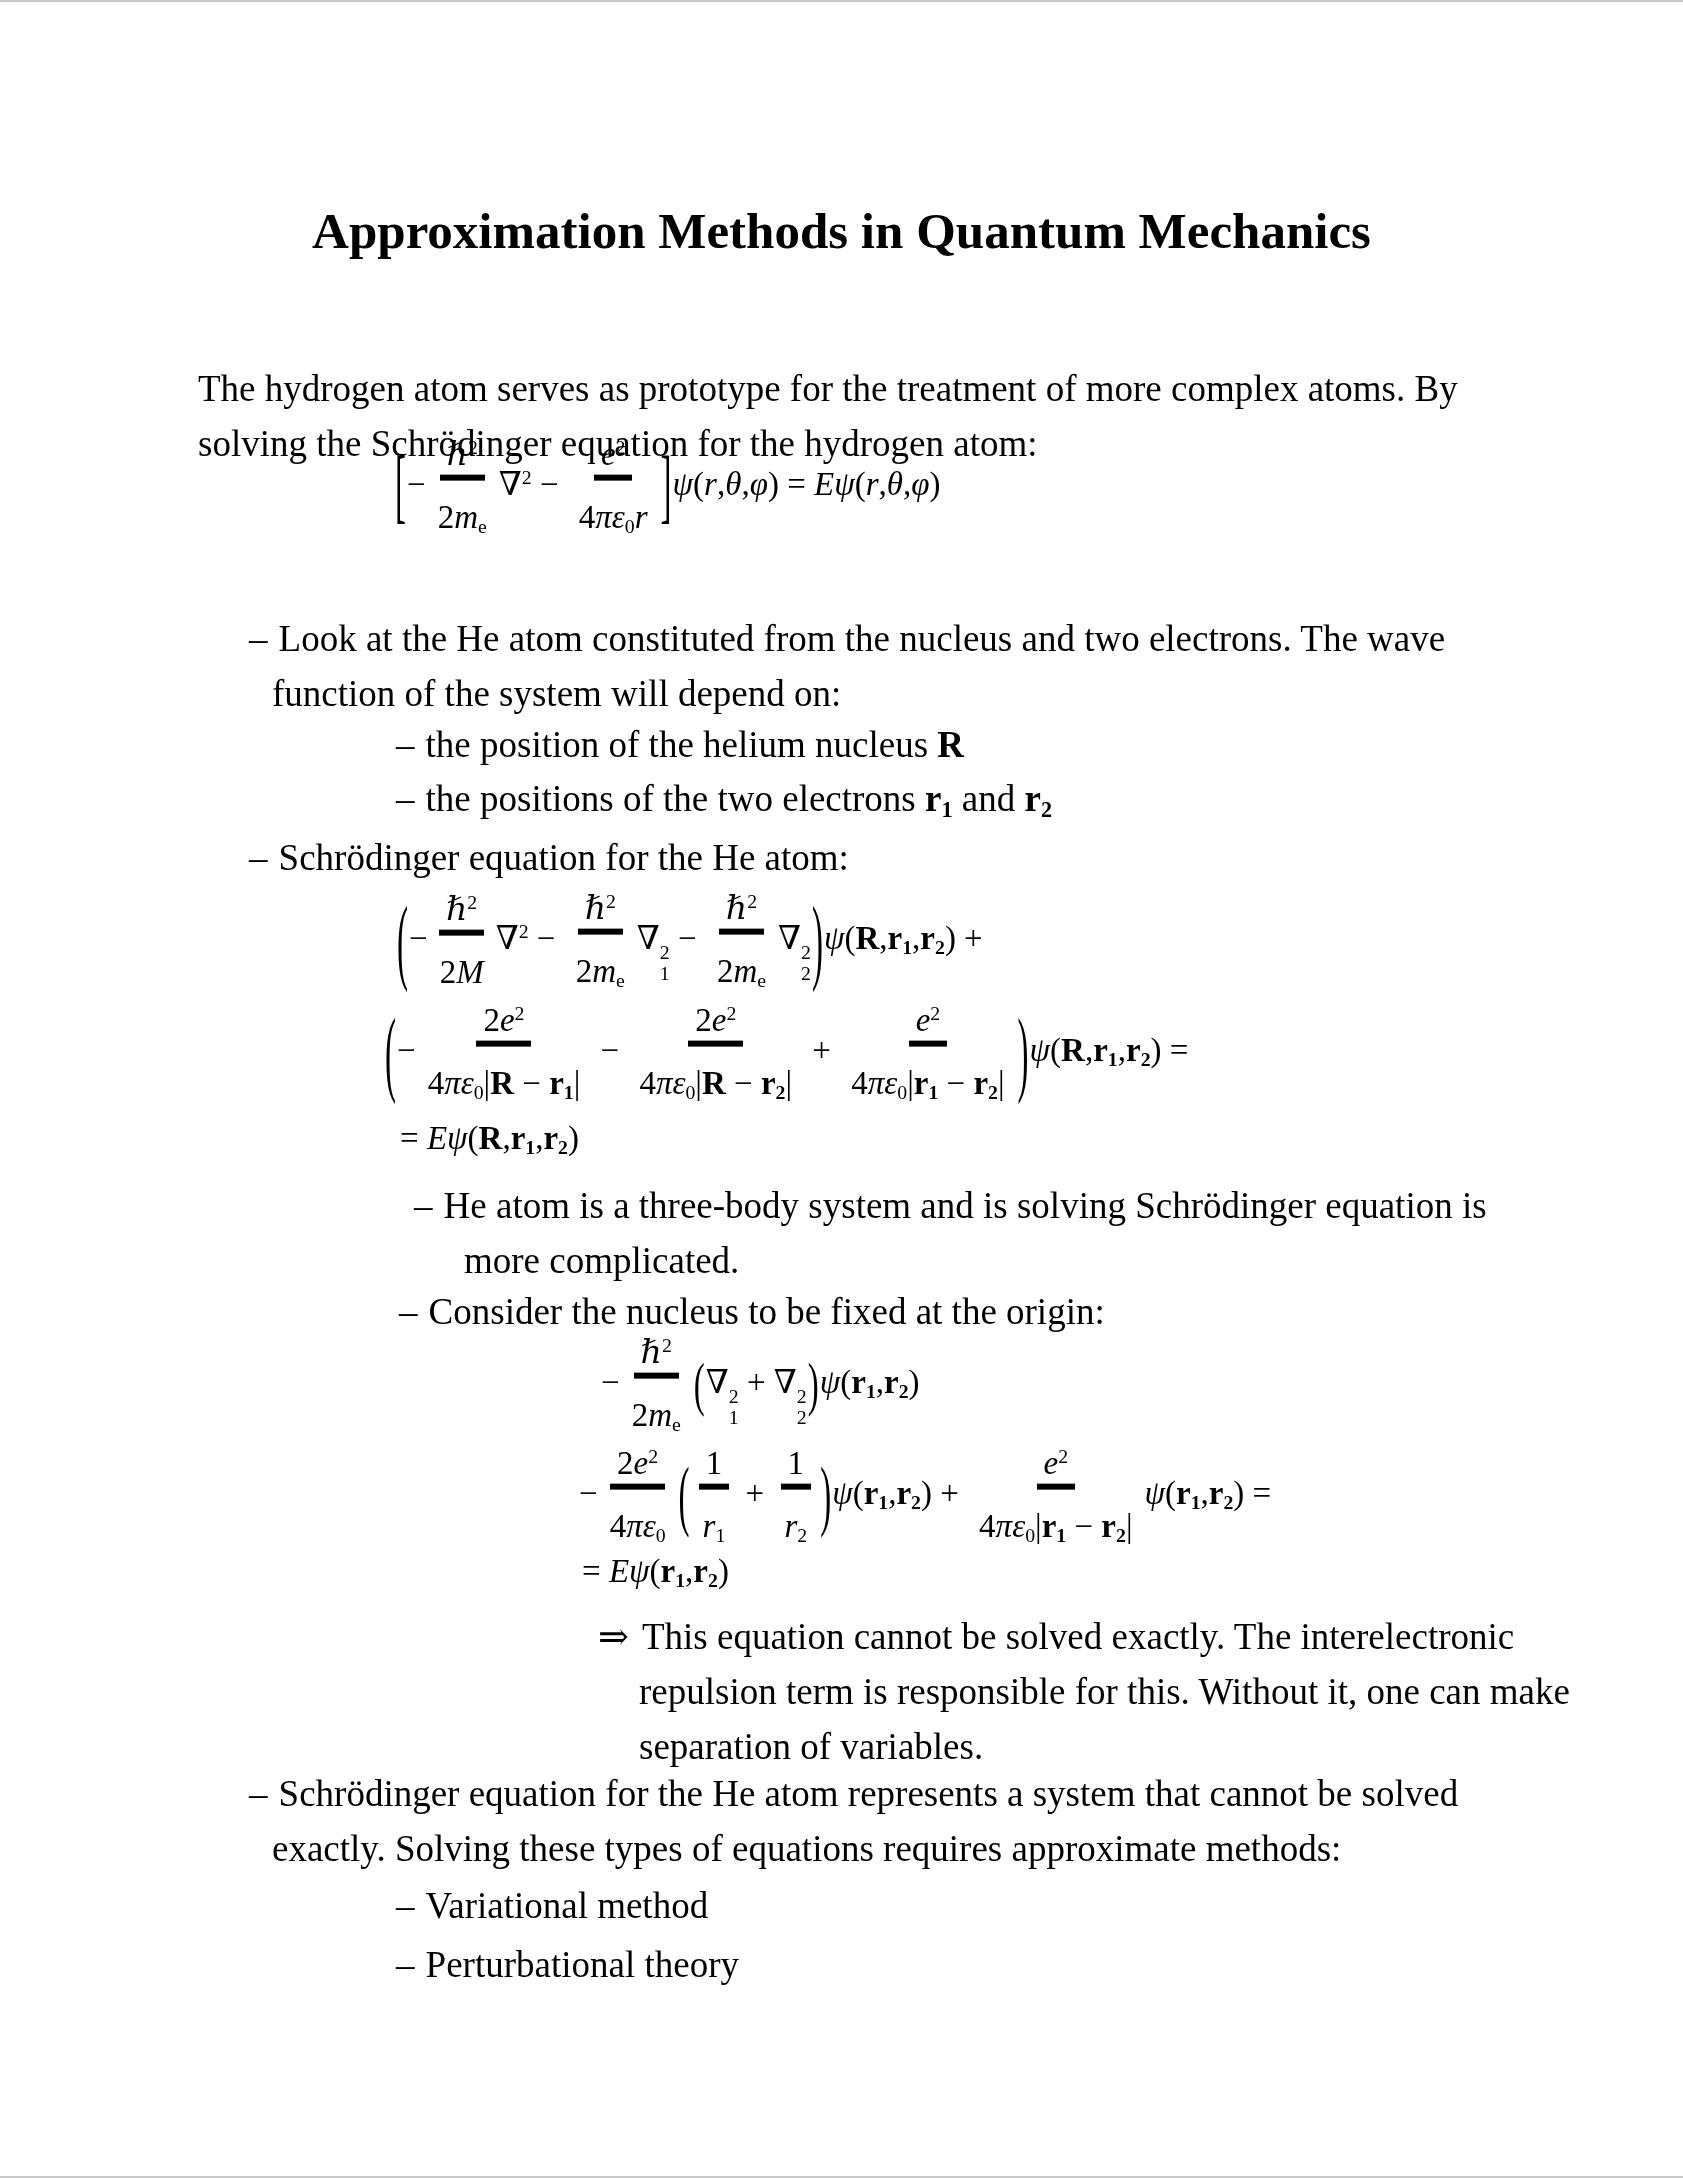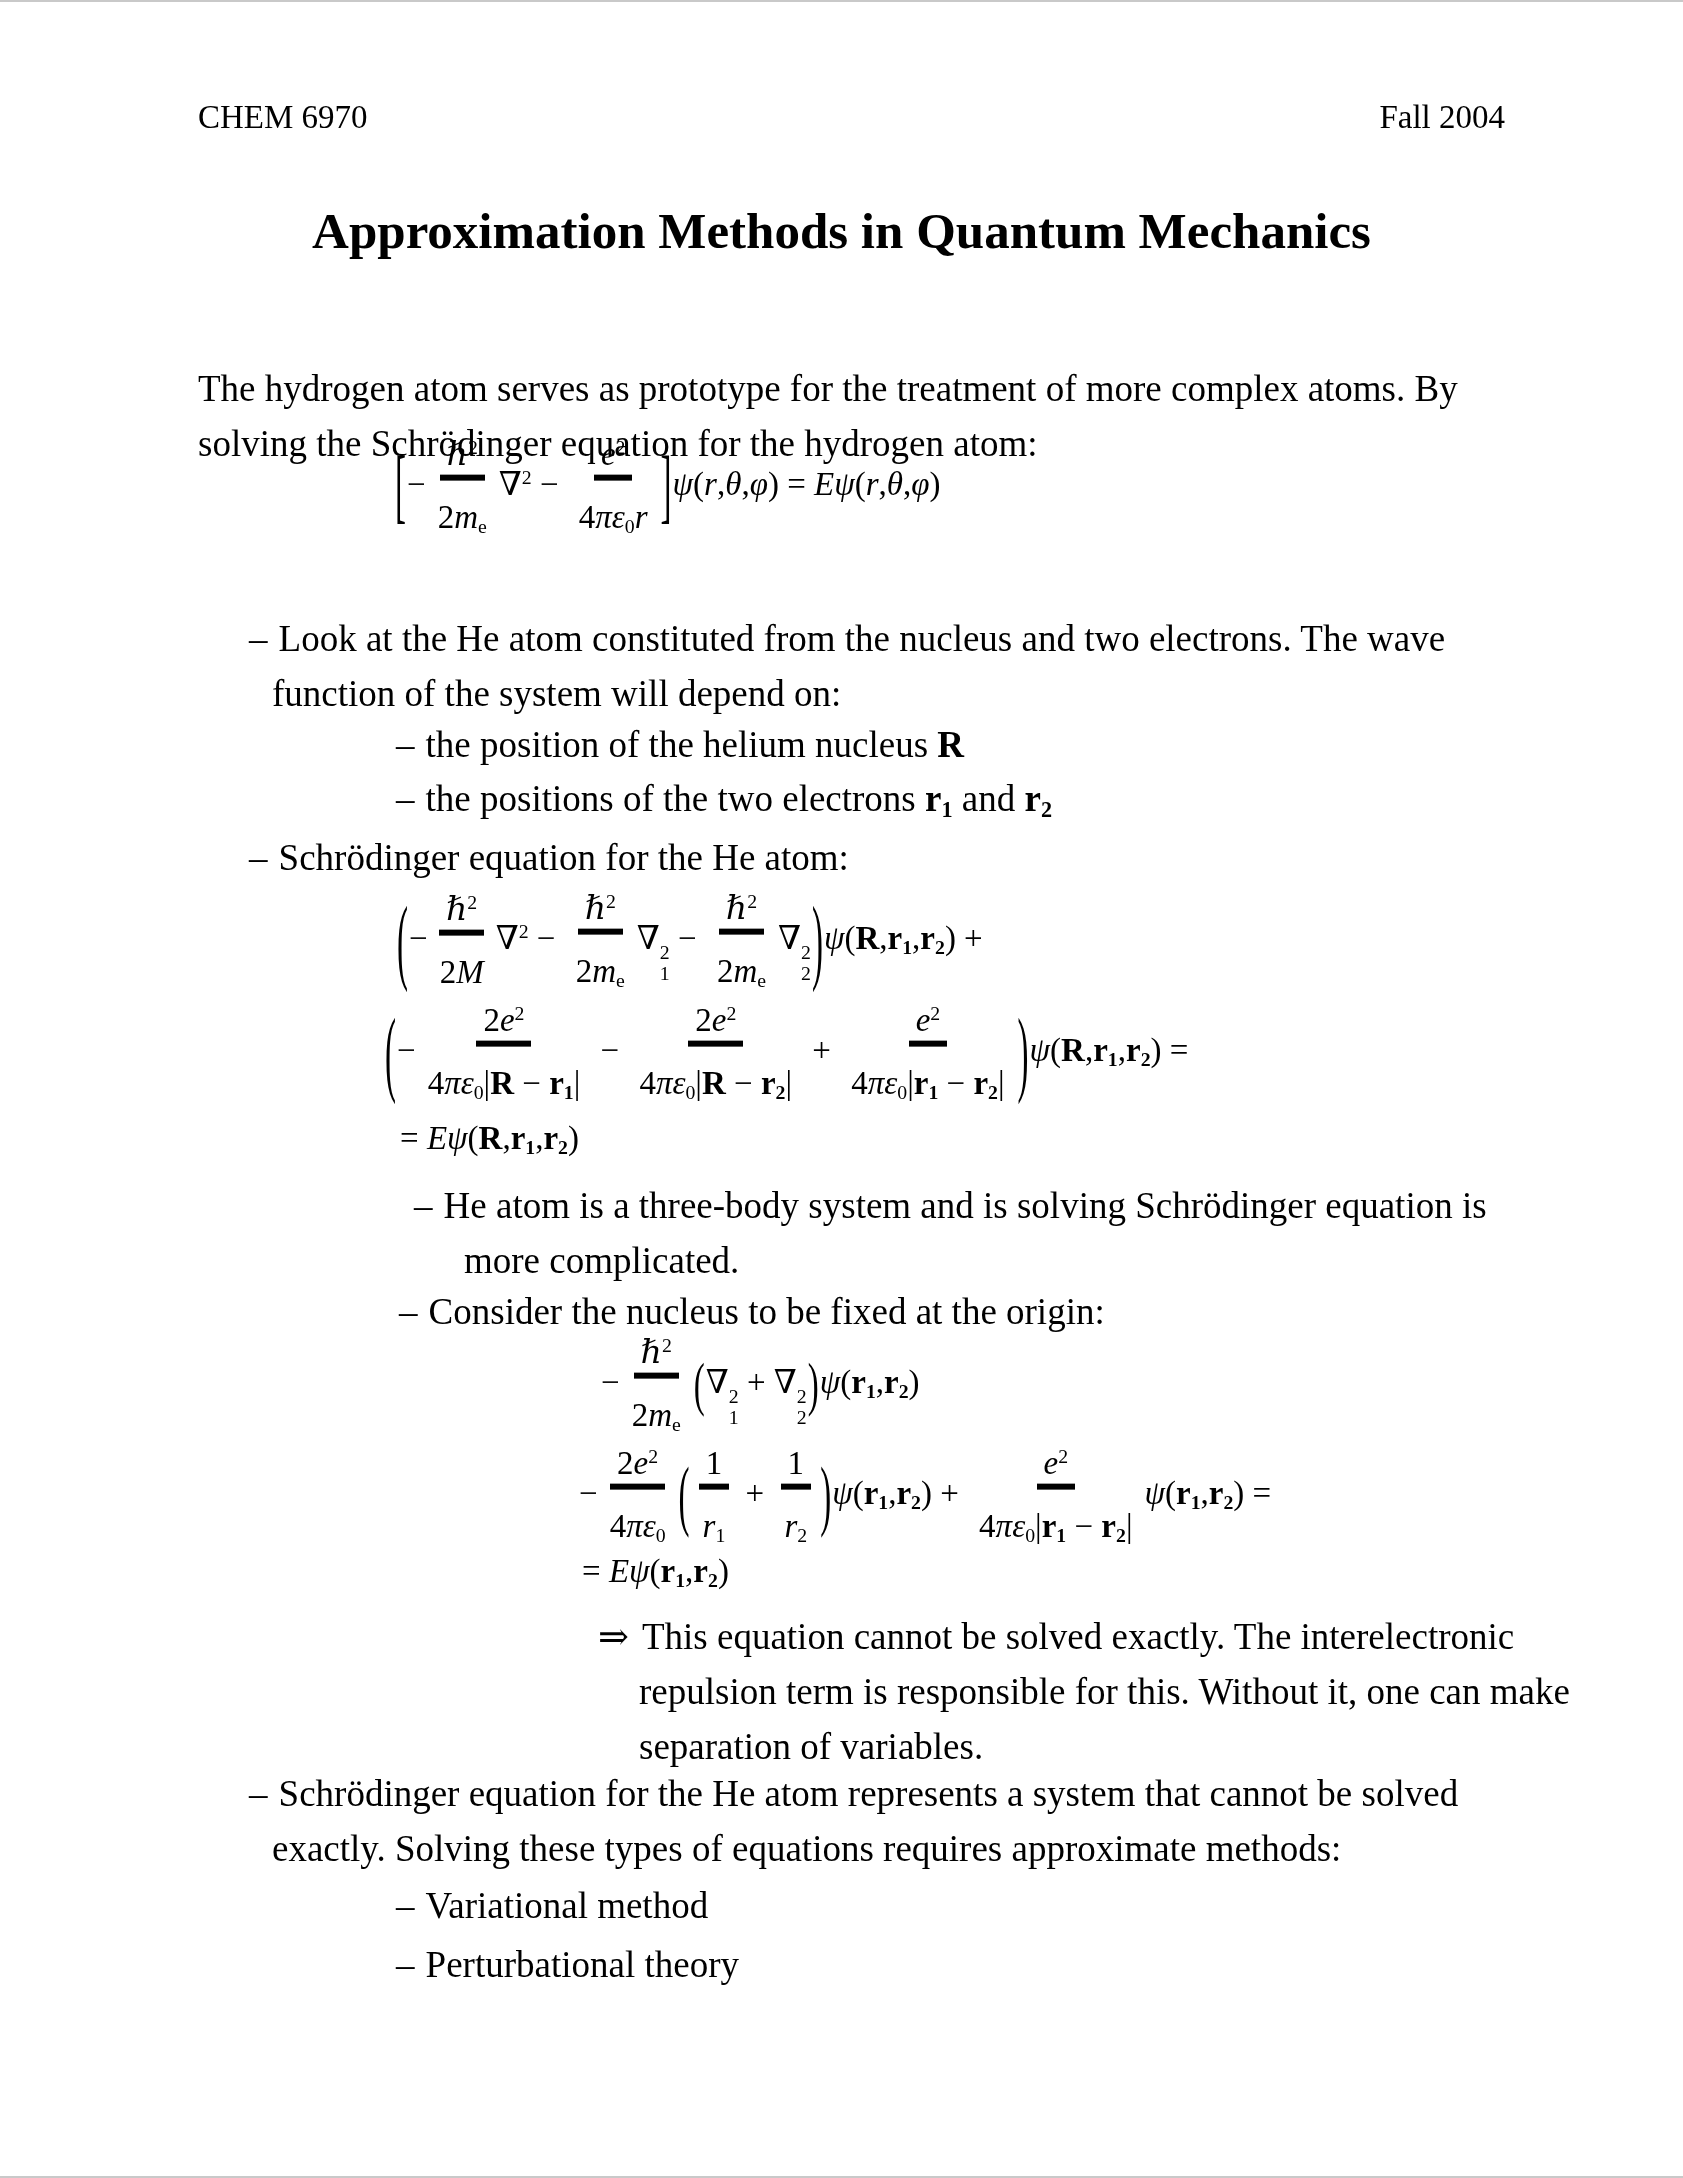--- a/index.html
+++ b/index.html
@@ -37,24 +37,20 @@
           line-height:1.05;vertical-align:-0.5em;}
   .seg-line{display:inline;}
 </style>
 </head>
 <body>
 
 <div class="page">
   <div class="scan-edge edge-top"></div>
   <div class="scan-edge edge-bottom"></div>
 
-  <div class="header-row">
-    <span>CHEM 6970</span>
-    <span>Fall 2004</span>
-  </div>
 
   <h1 class="doc-title">Approximation Methods in Quantum Mechanics</h1>
 
   <p class="para" style="left:198px;top:324px;width:1317px;">The hydrogen atom serves as prototype for the treatment of more complex atoms.  By solving the Schrödinger equation for the hydrogen atom:</p>
 
   <div class="eq" style="left:394px;top:487px;"><span class="big" style="transform: scaleY(2.5);">[</span><span class="mn">−</span><span class="frac">
         <span class="num"><span class="mi">ℏ</span><span class="msup mn">2</span></span>
         <span class="den"><span class="mn">2</span><span class="mi">m</span><span class="msub mn">e</span></span>
       </span><span class="mn">∇</span><span class="msup mn">2</span><span class="mn">&nbsp;−&nbsp;</span><span class="frac">
         <span class="num"><span class="mi">e</span><span class="msup mn">2</span></span>

